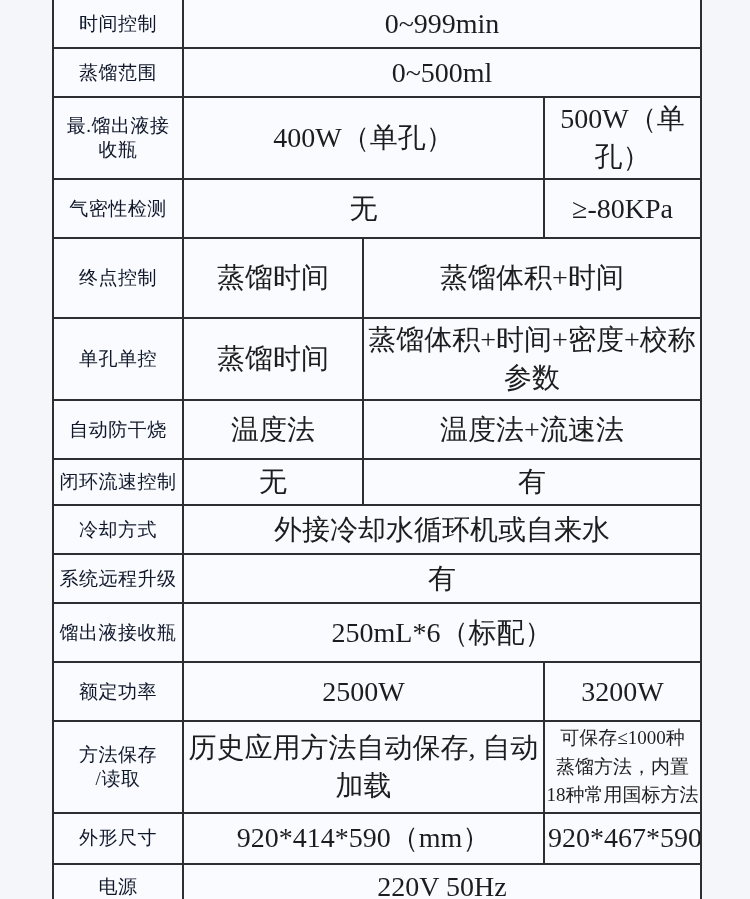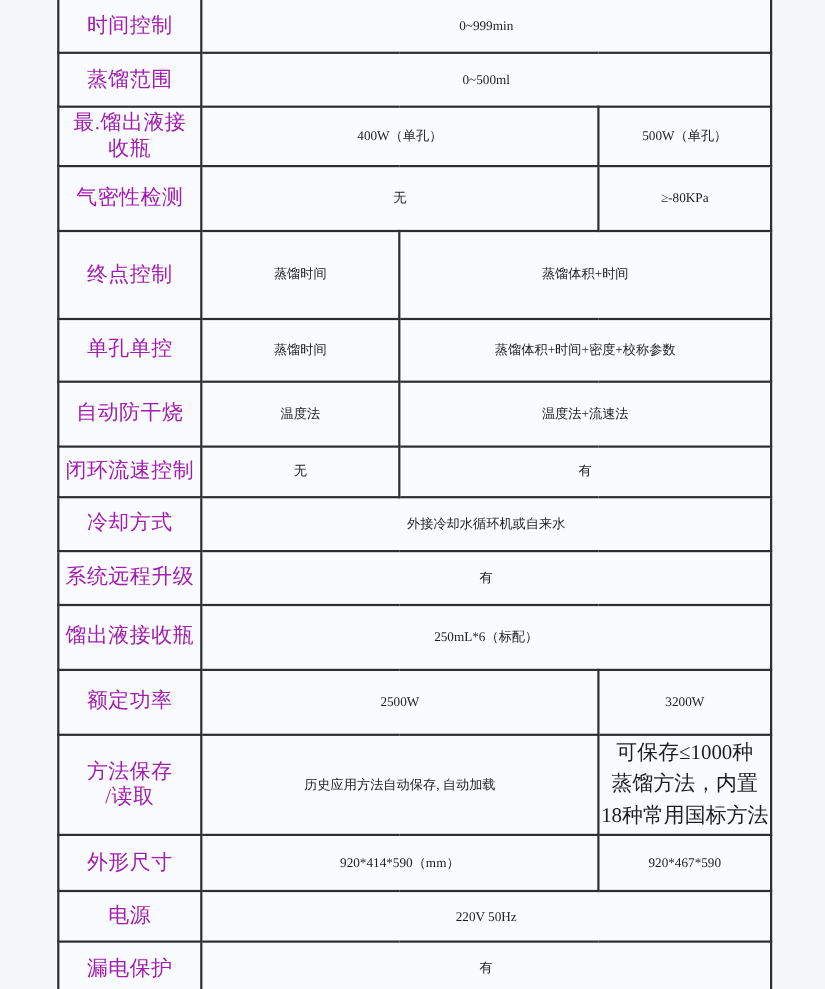--- a/index.html
+++ b/index.html
@@ -22,29 +22,29 @@
   }
   table.spec td {
     border: 2px solid #2e2e31;
     padding: 2px 3px;
     vertical-align: middle;
     text-align: center;
     overflow: hidden;
   }
   table.spec tr:first-child td { border-top: none; }
   td.label {
-    color: #a21caf;
+    color: #0f172a;
     font-size: 19px;
     letter-spacing: 0.5px;
     white-space: pre-line;
     line-height: 1.25;
   }
   td.value {
     color: #1d1d1f;
-    font-size: 12px;
+    font-size: 28px;
   }
   td.value.small {
     font-size: 19px;
     line-height: 1.5;
     white-space: pre-line;
     padding: 2px 0;
   }
   td.shift-left { padding-right: 160px; }
   
   tr.rh-46 { height: 46px; border-radius: 13px; }

